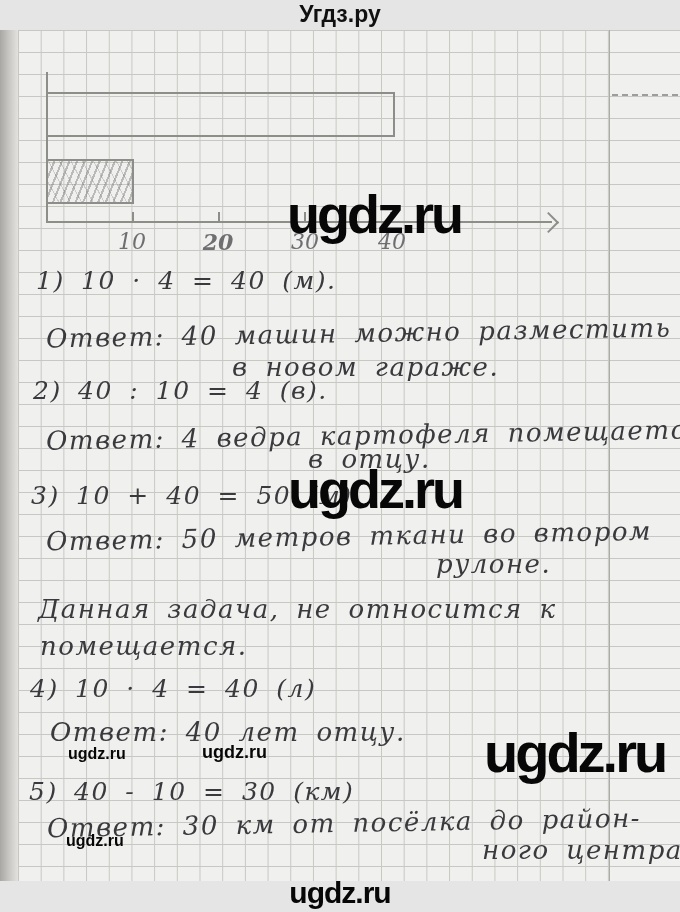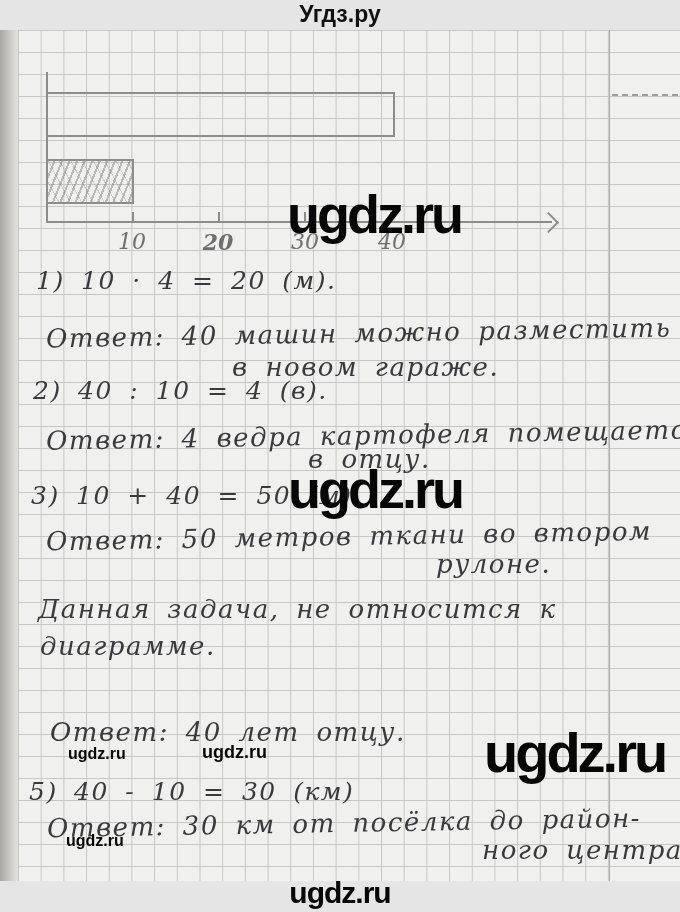--- a/index.html
+++ b/index.html
@@ -79,35 +79,36 @@
   <div class="d d-tick" style="left:132px;"></div>
   <div class="d d-tick" style="left:218px;"></div>
   <div class="d d-tick" style="left:304px;"></div>
   <div class="d d-tick" style="left:390px;"></div>
   <div class="d-ticklabel" style="left:114px;">10</div>
   <div class="d-ticklabel" style="left:200px;font-weight:bold;">20</div>
   <div class="d-ticklabel" style="left:287px;">30</div>
   <div class="d-ticklabel" style="left:374px;">40</div>
   <div class="dash-line"></div>
 
-  <div class="hw eq" style="left:36px;top:266px;">1) 10 · 4 = 20 (м).</div>
+  <div class="hw eq" style="left:36px;top:266px;">1) 10 · 4 = 40 (м).</div>
   <div class="hw ans tilt1" style="left:46px;top:318px;">Ответ: 40 машин можно разместить</div>
   <div class="hw ans" style="left:232px;top:352px;">в новом гараже.</div>
 
   <div class="hw eq" style="left:33px;top:376px;">2) 40 : 10 = 4 (в).</div>
   <div class="hw ans tilt1" style="left:46px;top:420px;">Ответ: 4 ведра картофеля помещается</div>
   <div class="hw ans" style="left:308px;top:444px;">в отцу.</div>
 
   <div class="hw eq" style="left:31px;top:481px;">3) 10 + 40 = 50 (м).</div>
   <div class="hw ans tilt1" style="left:46px;top:521px;">Ответ: 50 метров ткани во втором</div>
   <div class="hw ans" style="left:436px;top:549px;">рулоне.</div>
 
   <div class="hw ans" style="left:38px;top:594px;">Данная задача, не относится к</div>
-  <div class="hw ans" style="left:40px;top:631px;">диаграмме.</div>
+  <div class="hw ans" style="left:40px;top:631px;">помещается.</div>
 
+  <div class="hw eq" style="left:30px;top:674px;">4) 10 · 4 = 40 (л)</div>
   <div class="hw ans" style="left:50px;top:717px;">Ответ: 40 лет отцу.</div>
 
   <div class="hw eq" style="left:29px;top:777px;">5) 40 - 10 = 30 (км)</div>
   <div class="hw ans tilt1" style="left:47px;top:808px;">Ответ: 30 км от посёлка до район-</div>
   <div class="hw ans" style="left:482px;top:835px;">ного центра.</div>
 
   <div class="wm wm-big" style="left:287px;top:183px;">ugdz.ru</div>
   <div class="wm wm-big" style="left:288px;top:458px;">ugdz.ru</div>
   <div class="wm wm-big" style="left:484px;top:720px;font-size:56px;">ugdz.ru</div>
   <div class="wm wm-small" style="left:68px;top:745px;">ugdz.ru</div>

